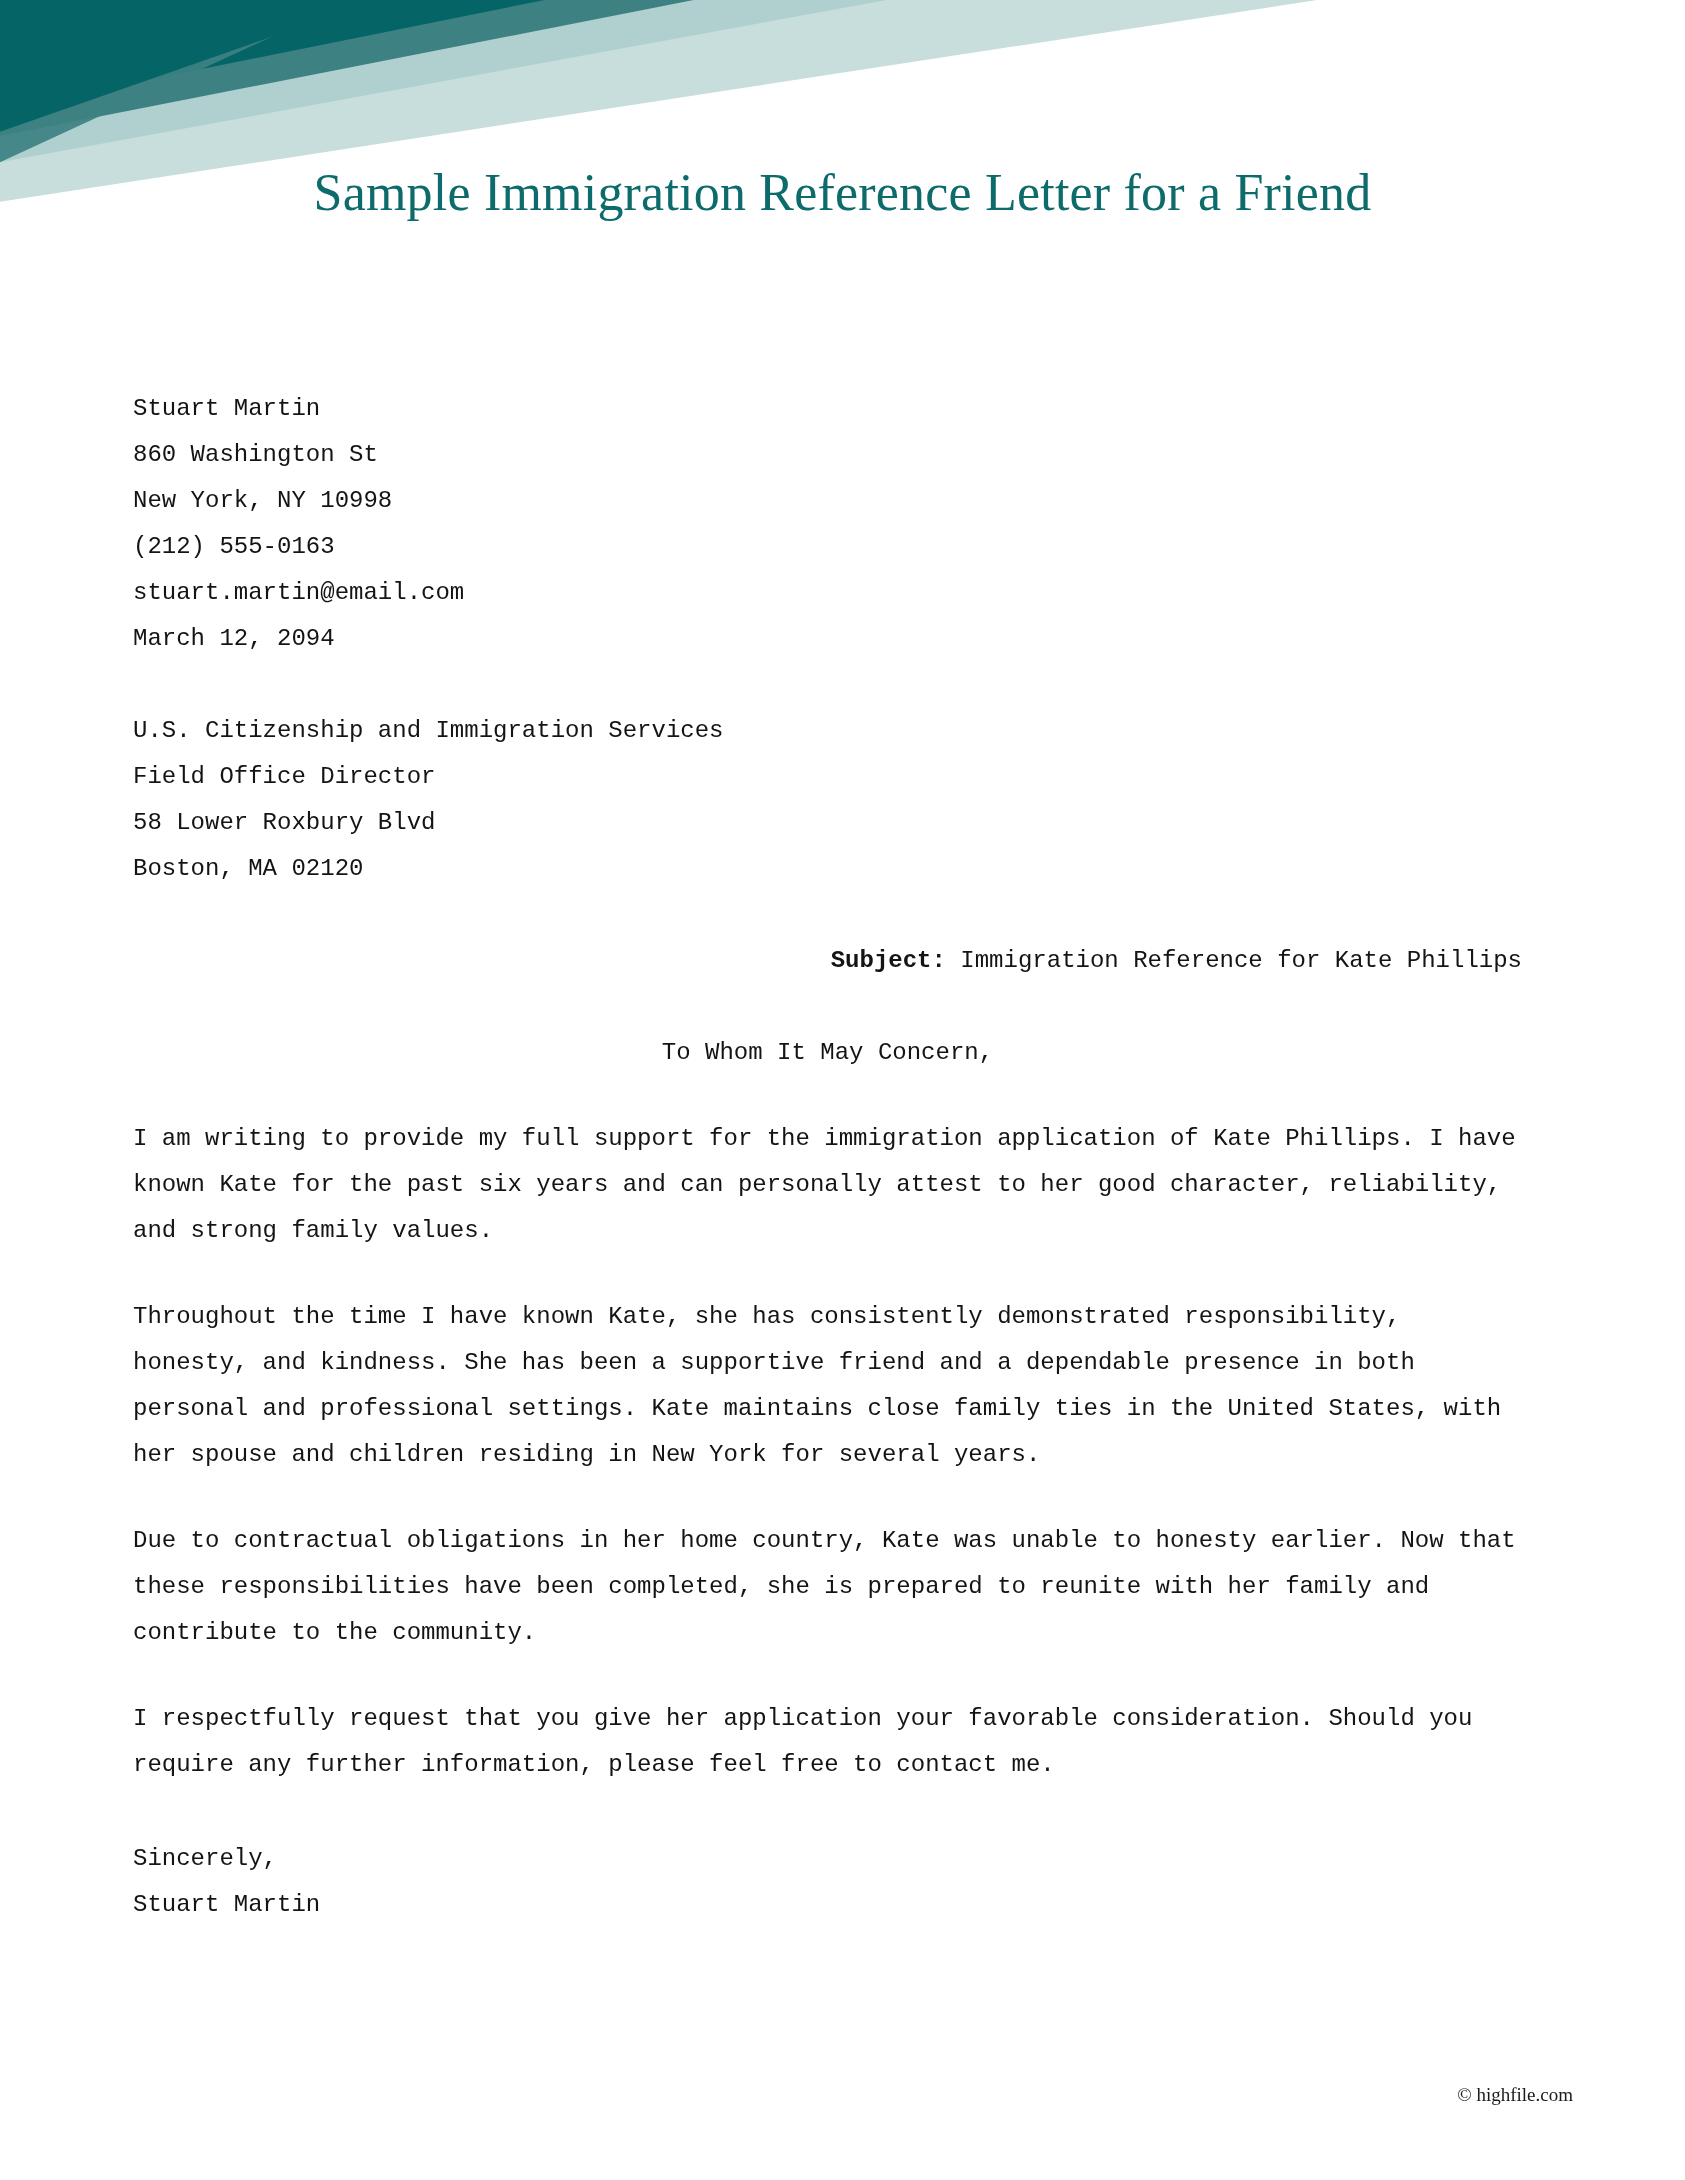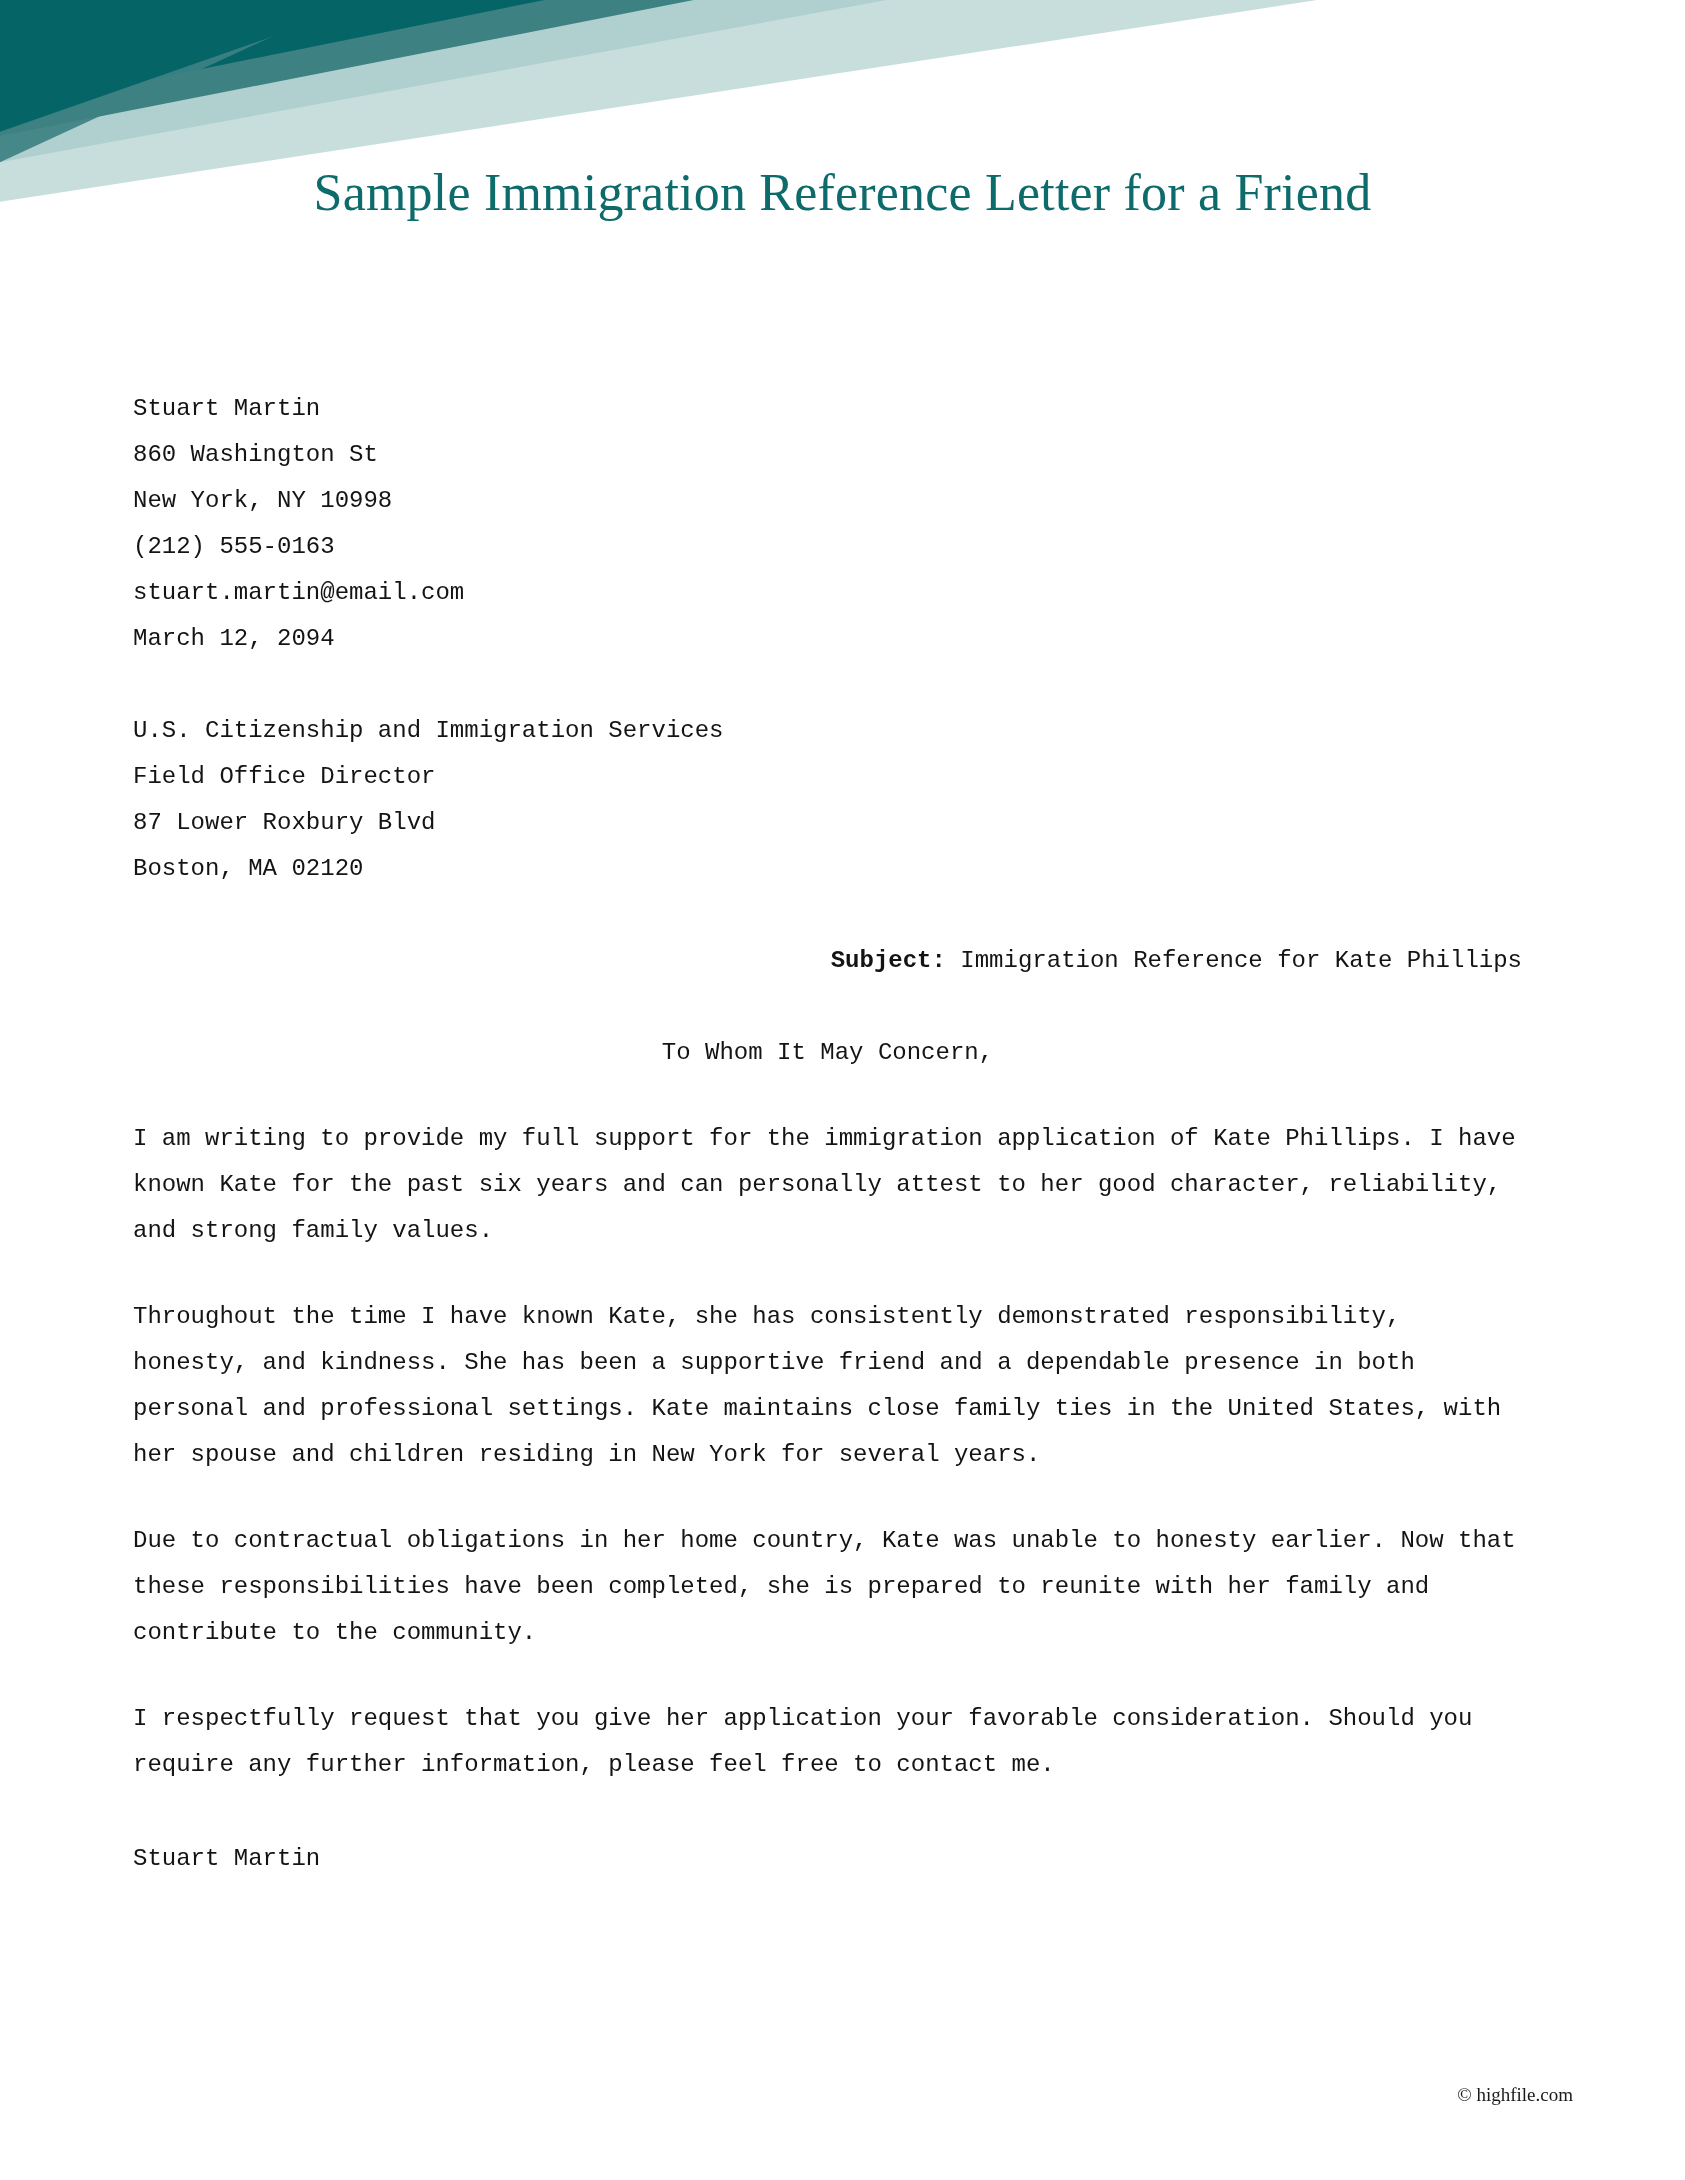--- a/index.html
+++ b/index.html
@@ -133,34 +133,35 @@
       <span class="addr-line">(212) 555-0163</span>
       <span class="addr-line">stuart.martin@email.com</span>
       <span class="addr-line">March 12, 2094</span>
     </div>
 
     <div class="gap-block"></div>
 
     <div class="addr-block">
       <span class="addr-line">U.S. Citizenship and Immigration Services</span>
       <span class="addr-line">Field Office Director</span>
-      <span class="addr-line">87 Lower Roxbury Blvd</span>
+      <span class="addr-line">58 Lower Roxbury Blvd</span>
       <span class="addr-line">Boston, MA 02120</span>
     </div>
 
     <div class="subject-line"><span class="subject-label">Subject:</span><span> Immigration Reference for Kate Phillips</span></div>
 
     <div class="salutation">To Whom It May Concern,</div>
 
     <p class="body-para">I am writing to provide my full support for the immigration application of Kate Phillips. I have known Kate for the past six years and can personally attest to her good character, reliability, and strong family values.</p>
     <p class="body-para">Throughout the time I have known Kate, she has consistently demonstrated responsibility, honesty, and kindness. She has been a supportive friend and a dependable presence in both personal and professional settings. Kate maintains close family ties in the United States, with her spouse and children residing in New York for several years.</p>
     <p class="body-para">Due to contractual obligations in her home country, Kate was unable to honesty earlier. Now that these responsibilities have been completed, she is prepared to reunite with her family and contribute to the community.</p>
     <p class="body-para">I respectfully request that you give her application your favorable consideration. Should you require any further information, please feel free to contact me.</p>
 
     <div class="closing">
+      <span class="closing-line">Sincerely,</span>
       <span class="closing-line">Stuart Martin</span>
     </div>
 
   </div>
 
   <div class="footer-credit">© highfile.com</div>
 
 </div>
 
 

